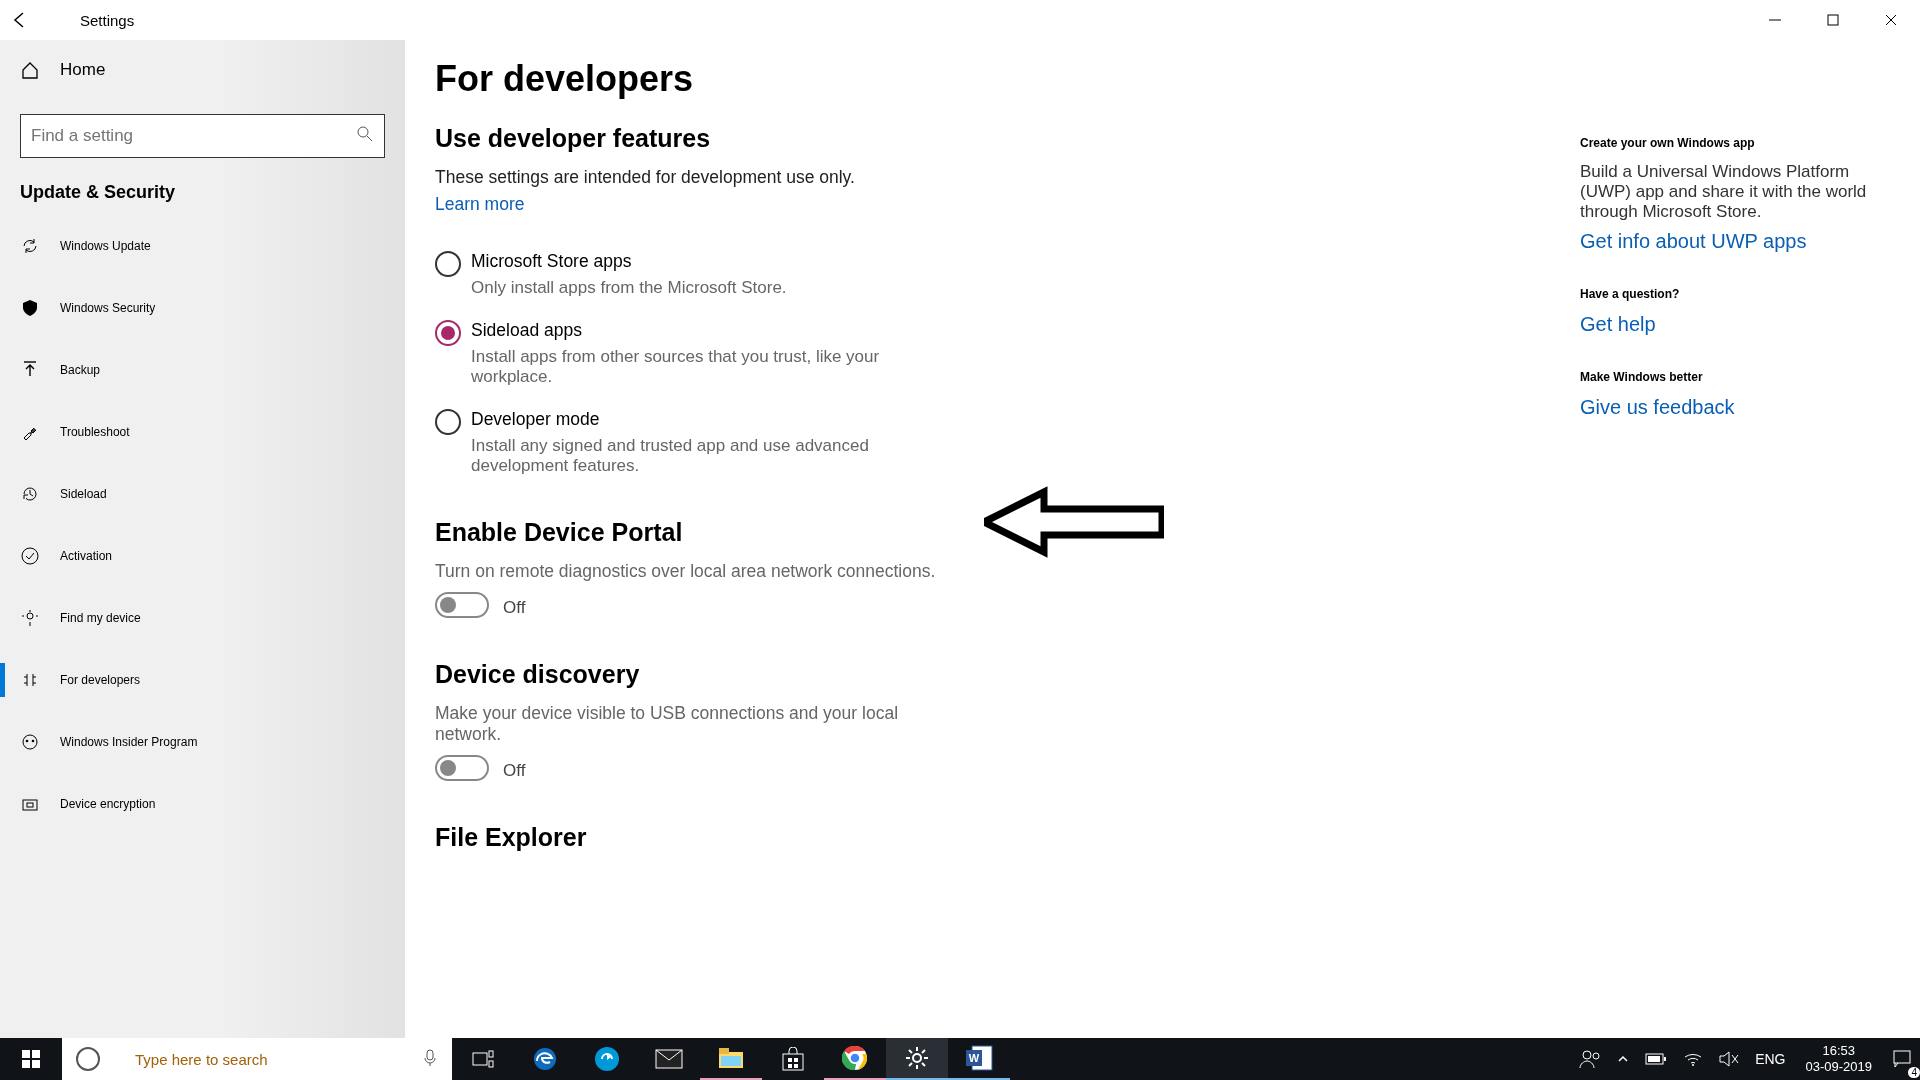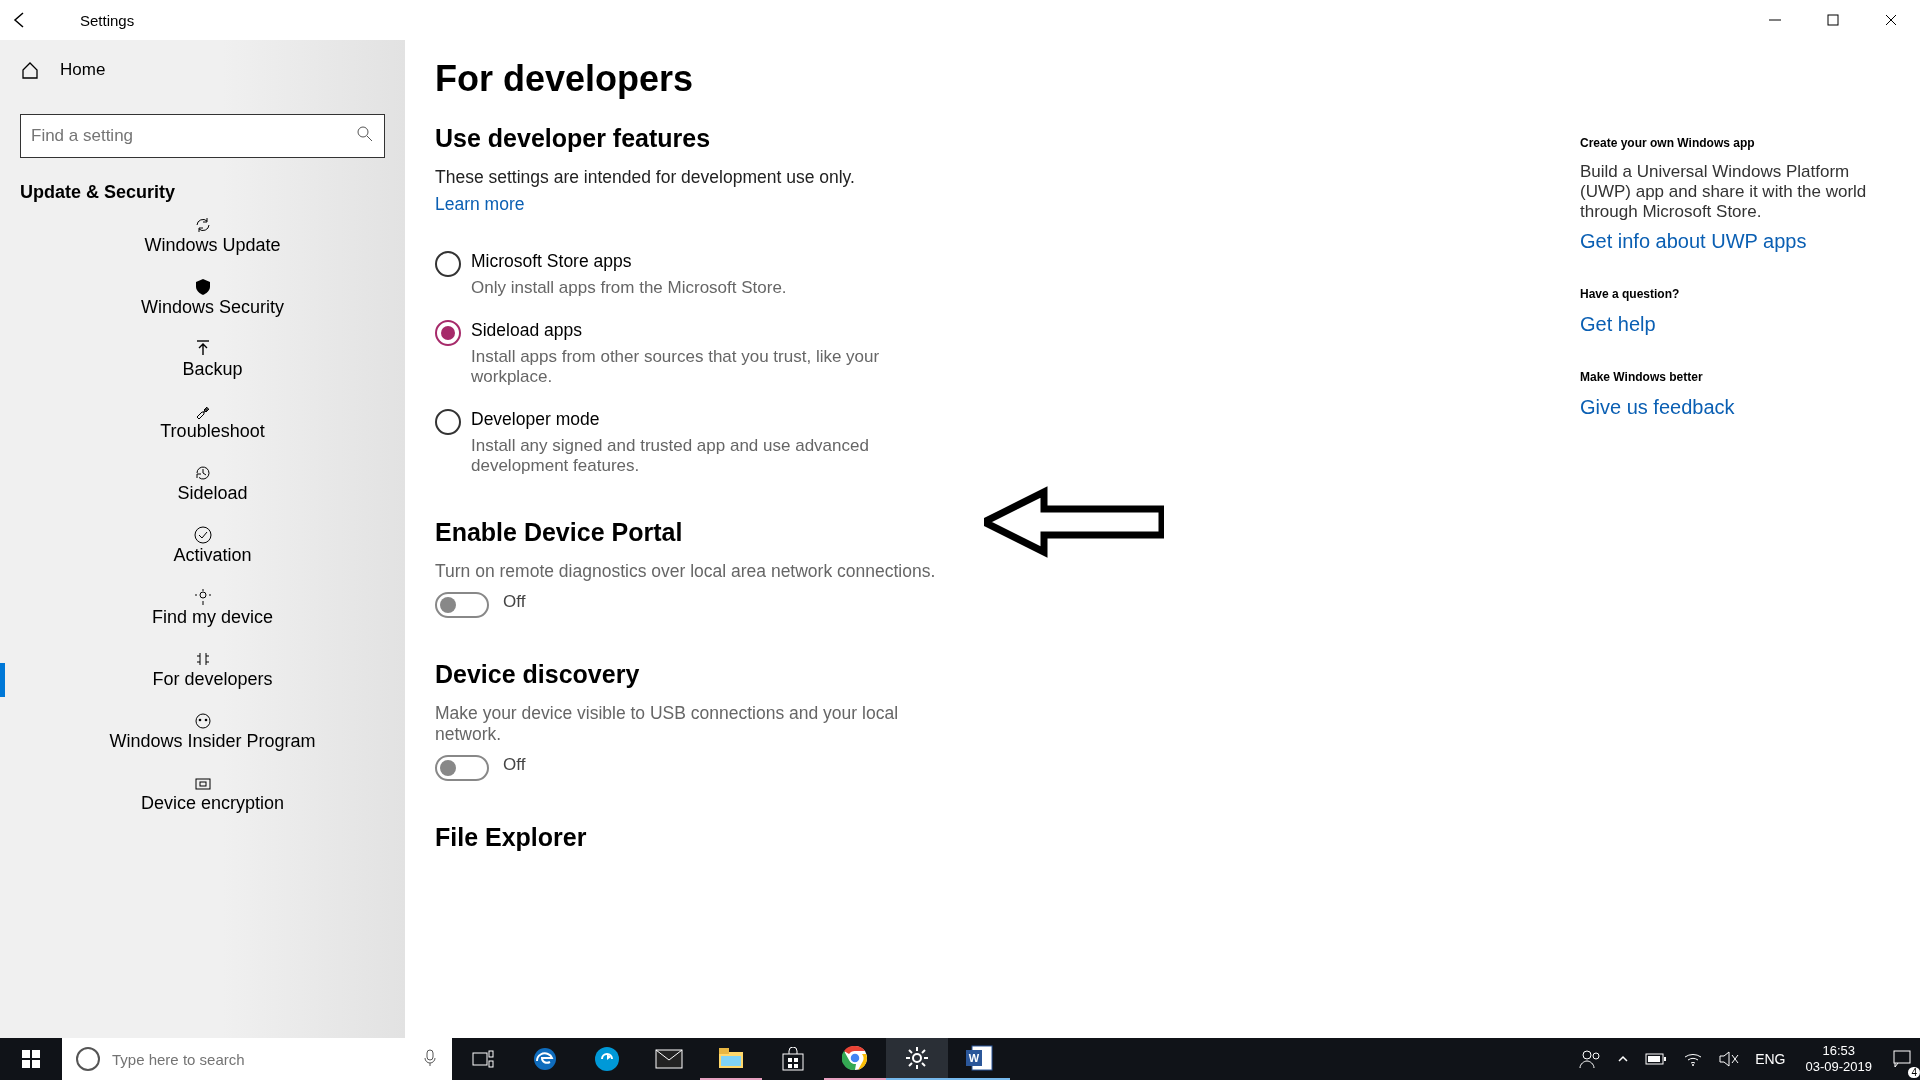--- a/index.html
+++ b/index.html
@@ -15,56 +15,56 @@
   .titlebar .winbtn { width:58px; height:40px; display:flex; align-items:center; justify-content:center; }
   
   .leftnav { position:absolute; left:0; top:40px; width:405px; height:998px;
              background:linear-gradient(to right,#f0f0f0 0%,#f0f0f0 55%,#e2e2e2 100%); }
   .nav-home { height:60px; display:flex; align-items:center; padding-left:20px; font-size:17px; }
   .nav-home .ico { width:26px; margin-right:14px; display:flex; }
   .nav-search { margin:14px 20px 0 20px; height:44px; border:1px solid #333; background:#fff;
                 display:flex; align-items:center; padding:0 10px;gap:32px; }
   .nav-search input { border:0; outline:0; flex:1; font-size:17px; background:transparent; }
   .nav-cat { padding:24px 20px 12px 20px; font-size:18px; font-weight:600; }
-  .nav-item { position:relative; height:62px; display:flex; align-items:center; padding-left:20px; font-size:18px;flex-direction:column; }
+  .nav-item { position:relative; height:62px; display:flex; align-items:center; padding-left:20px; font-size:12px; }
   .nav-item .ico { width:26px; margin-right:14px; display:flex; }
   .nav-item.active::before { content:""; position:absolute; left:0; top:14px; width:5px; height:34px; background:#0078d7; }
   
   .main { position:absolute; left:405px; top:40px; right:0; bottom:0; padding:18px 30px 0 30px; overflow:hidden; }
   .page-title { font-size:36px; font-weight:600; margin-bottom:24px; }
   .section-h { font-size:25px; font-weight:600; margin-top:6px; margin-bottom:14px; }
   .section-h.later { margin-top:42px; }
   .section-h.disabled, .desc.disabled { color:#666; }
   .desc { font-size:17.5px; color:#222; margin-bottom:6px; max-width:520px; }
   .link { color:#0a5fb3; font-size:17.5px; margin-bottom:14px; display:inline-block; }
   
   .radio-row { display:flex; margin-top:22px; }
   .radio-outer { width:26px; height:26px; border:2px solid #333; border-radius:50%;
                  display:flex; align-items:center; justify-content:center; margin-right:10px; flex:none; }
   .radio-row.selected .radio-outer { border-color:#a62a6a; }
   .radio-row.selected .radio-inner { width:14px; height:14px; background:#a62a6a; border-radius:50%; }
   .radio-text .lbl { font-size:17.5px; }
   .radio-text .sub { font-size:17px; color:#666; margin-top:6px; max-width:460px; }
   
-  .toggle { display:flex; align-items:flex-start; margin-top:10px; }
+  .toggle { display:flex; align-items:flex-end; margin-top:10px; }
   .toggle .track { width:54px; height:26px; border:2px solid #888; border-radius:26px; position:relative; }
   .toggle .knob  { position:absolute; left:3px; top:3px; width:16px; height:16px; border-radius:50%; background:#888; }
   .toggle .state { margin-left:14px; font-size:17px; color:#444; }
   
   .rightrail { position:absolute; right:30px; top:96px; width:310px; }
   .rr-h { font-size:12px; font-weight:600; margin-bottom:12px; }
   .rr-p { font-size:17px; color:#333; margin-bottom:8px; }
   .rr-link { color:#0a5fb3; font-size:20px; display:block; margin-bottom:34px; }
   
   .arrow-annot { position:absolute; left:984px; top:485px; pointer-events:none; }
   
   .taskbar { position:absolute; left:0; bottom:0; width:1920px; height:42px; background:#101318; color:#fff;
              display:flex; align-items:stretch; font-size:15px; }
   .tb-btn { width:62px; display:flex; align-items:center; justify-content:center; }
-  .tb-search { width:390px; background:#fff; color:#737373; display:flex; align-items:center; padding:0 14px; }
+  .tb-search { width:390px; background:#fff; color:#a16207; display:flex; align-items:center; padding:0 14px;gap:23px; }
   .tb-search .circ { width:24px; height:24px; border:2px solid #555; border-radius:50%; margin-right:12px; }
   .tb-tray { margin-left:auto; display:flex; align-items:center; }
   .tb-tray .ico { padding:0 8px; display:flex; align-items:center; justify-content:center; height:100%; }
   .tb-clock { padding:0 12px; text-align:center; font-size:13px; line-height:1.2; display:flex;
               flex-direction:column; justify-content:center; }
   .tb-app.running { border-bottom:2px solid #76b9ed; }
   .tb-app.running.pink { border-bottom:2px solid #e7a0c0; }
 </style>
 </head>
 <body>

